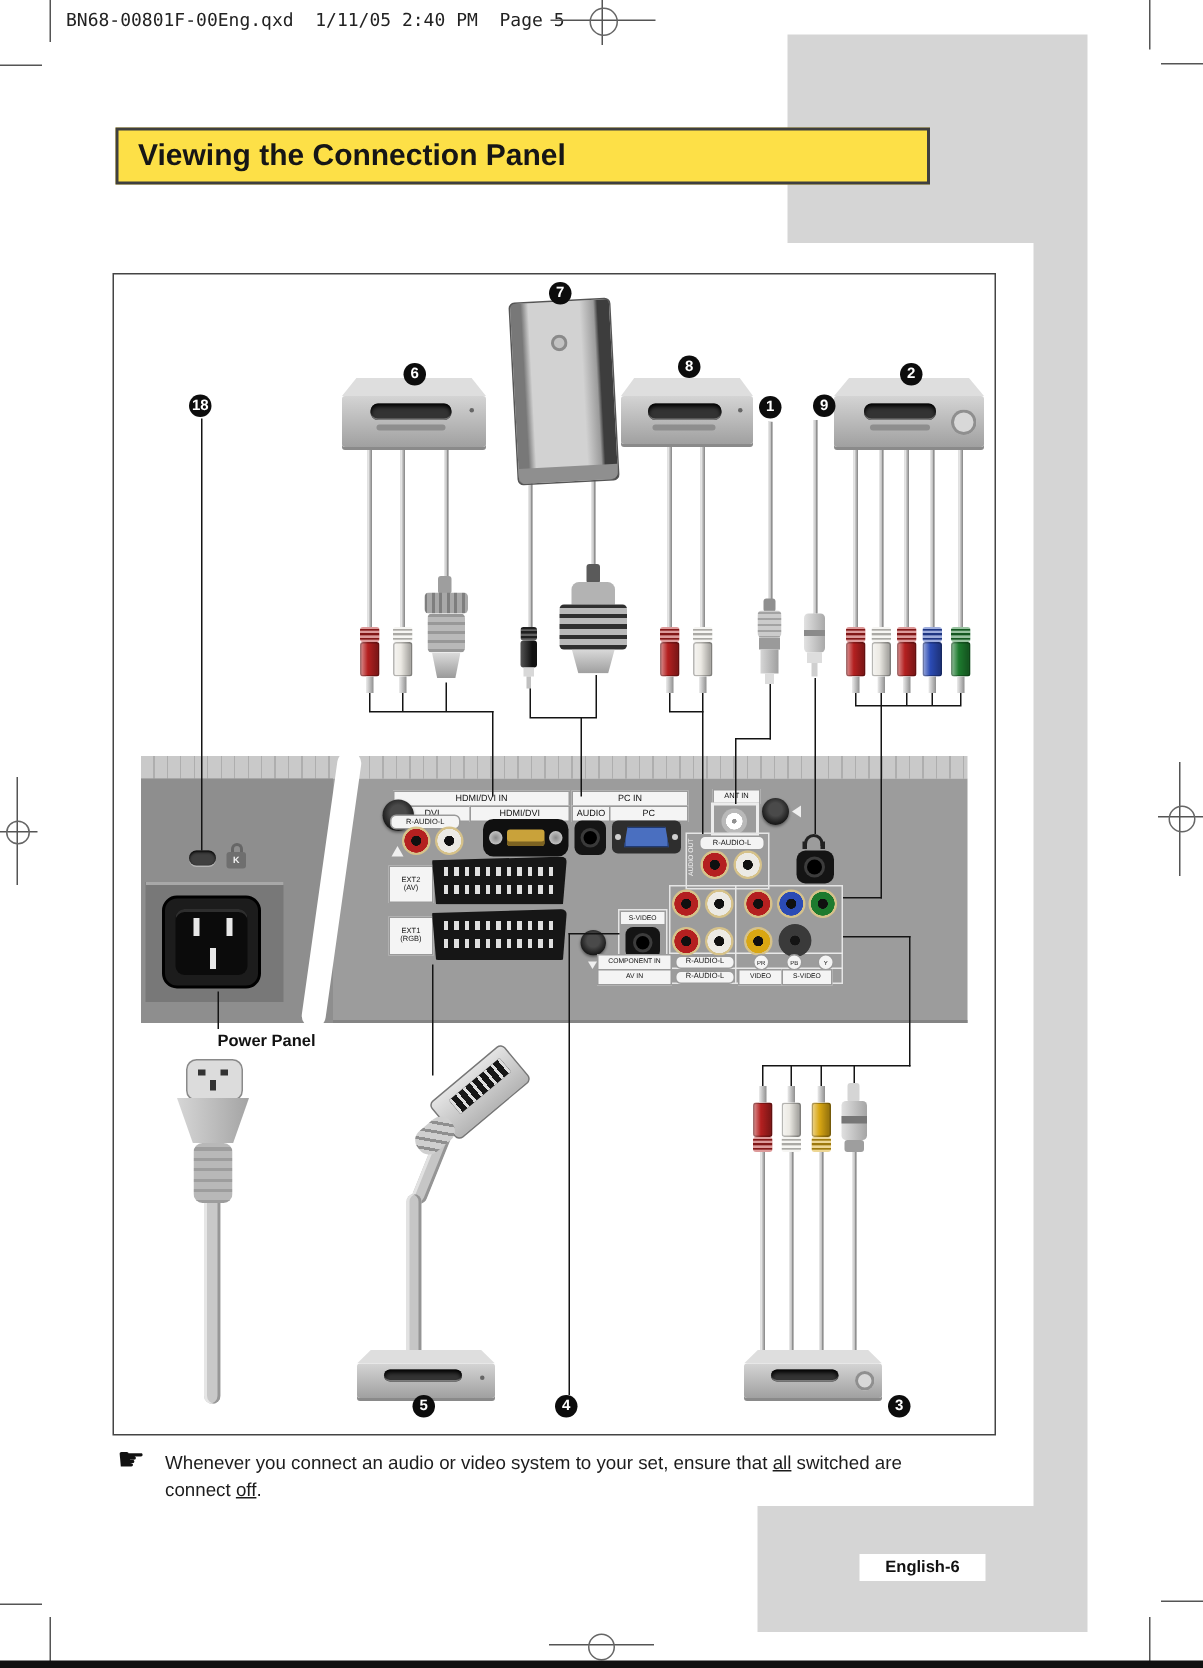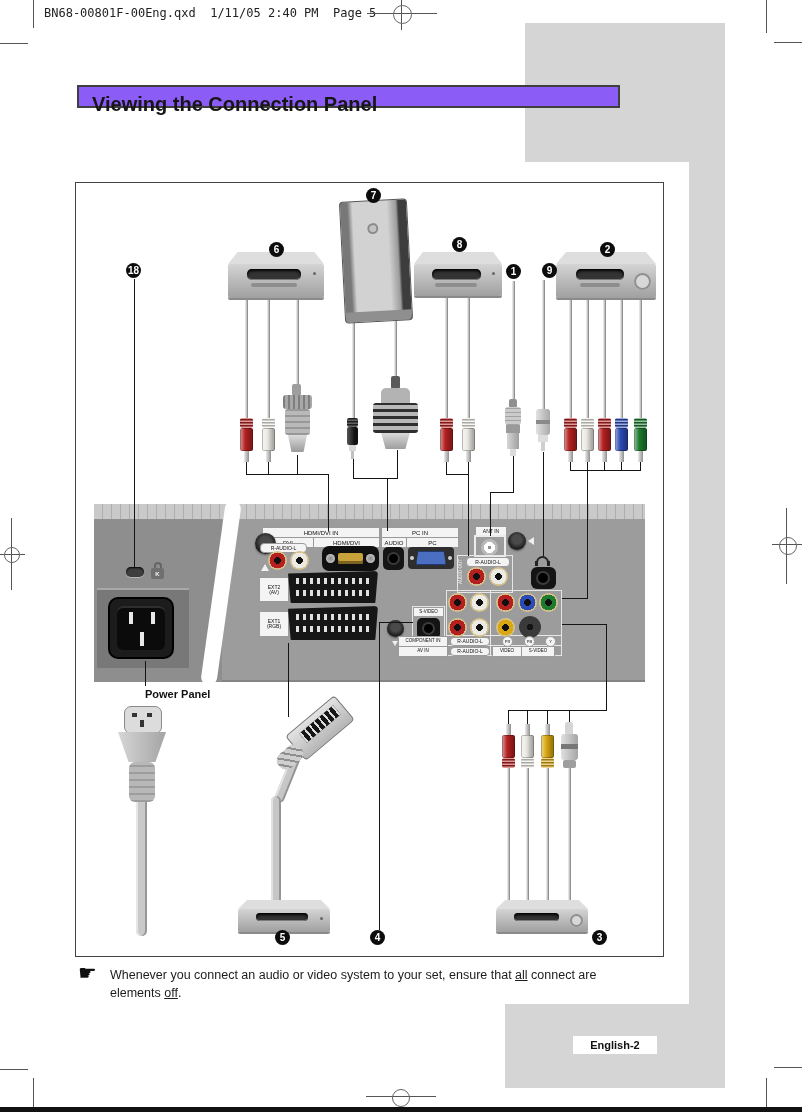--- a/index.html
+++ b/index.html
@@ -79,21 +79,21 @@
   <div class="mk" style="left:772px;top:544px;width:30px;height:1px"></div>
   <div class="reg" style="left:779px;top:537px;width:16px;height:16px"></div>
   <div class="mk" style="left:366px;top:1096px;width:70px;height:1px"></div>
   <div class="reg" style="left:392px;top:1089px;width:16px;height:16px"></div>
   <div class="mk" style="left:0;top:1069px;width:28px;height:1px"></div>
   <div class="mk" style="left:33px;top:1078px;width:1px;height:32px"></div>
   <div class="mk" style="left:774px;top:1067px;width:28px;height:1px"></div>
   <div class="mk" style="left:766px;top:1078px;width:1px;height:32px"></div>
   <div class="a" style="left:0;top:1107px;width:802px;height:5px;background:#111"></div>
 
-  <div class="a" style="left:77px;top:85px;width:543px;height:23px;background:#8b5cf6;border:2px solid #3f3f3f;box-sizing:border-box">
+  <div class="a" style="left:77px;top:85px;width:543px;height:38px;background:#fde047;border:2px solid #3f3f3f;box-sizing:border-box">
     <span class="a" style="left:13px;top:6px;font-size:20px;font-weight:bold;color:#161616">Viewing the Connection Panel</span>
   </div>
 
   <div class="a" style="left:75px;top:182px;width:589px;height:775px;border:1px solid #444;box-sizing:border-box"></div>
 
   <div class="a" style="left:94px;top:504px;width:551px;height:15px;background:#c9c9c9;background-image:repeating-linear-gradient(90deg,transparent 0 8px,#aeaeae 8px 9px)"></div>
   <div class="a" style="left:94px;top:519px;width:551px;height:163px;background:#9c9c9c;box-shadow:inset 0 -2px 0 #848484"></div>
   <div class="a" style="left:94px;top:519px;width:128px;height:163px;background:#8e8e8e"></div>
   <div class="a" style="left:213px;top:500px;width:16px;height:186px;background:#fff;border-radius:8px;transform:rotate(8deg)"></div>
 
@@ -436,18 +436,18 @@
   <div class="num" style="left:370px;top:930px">4</div>
   <div class="num" style="left:275px;top:930px">5</div>
   <div class="num" style="left:269px;top:242px">6</div>
   <div class="num" style="left:366px;top:188px">7</div>
   <div class="num" style="left:452px;top:237px">8</div>
   <div class="num" style="left:542px;top:263px">9</div>
   <div class="num" style="left:126px;top:263px">18</div>
 
   <div class="a" style="left:78px;top:961px;font-size:21px;color:#111">☛</div>
   <div class="note">
-    <span>Whenever you connect an audio or video system to your set, ensure that </span><span class="u">all</span><span> connect are</span><br>
-    <span>elements </span><span class="u">off</span><span>.</span>
-  </div>
-  <div class="a" style="left:573px;top:1036px;width:84px;height:18px;background:#fff;font-size:11px;font-weight:bold;display:flex;align-items:center;justify-content:center;color:#111">English-2</div>
+    <span>Whenever you connect an audio or video system to your set, ensure that </span><span class="u">all</span><span> switched are</span><br>
+    <span>connect </span><span class="u">off</span><span>.</span>
+  </div>
+  <div class="a" style="left:573px;top:1036px;width:84px;height:18px;background:#fff;font-size:11px;font-weight:bold;display:flex;align-items:center;justify-content:center;color:#111">English-6</div>
 
 </div>
 
 </body></html>

